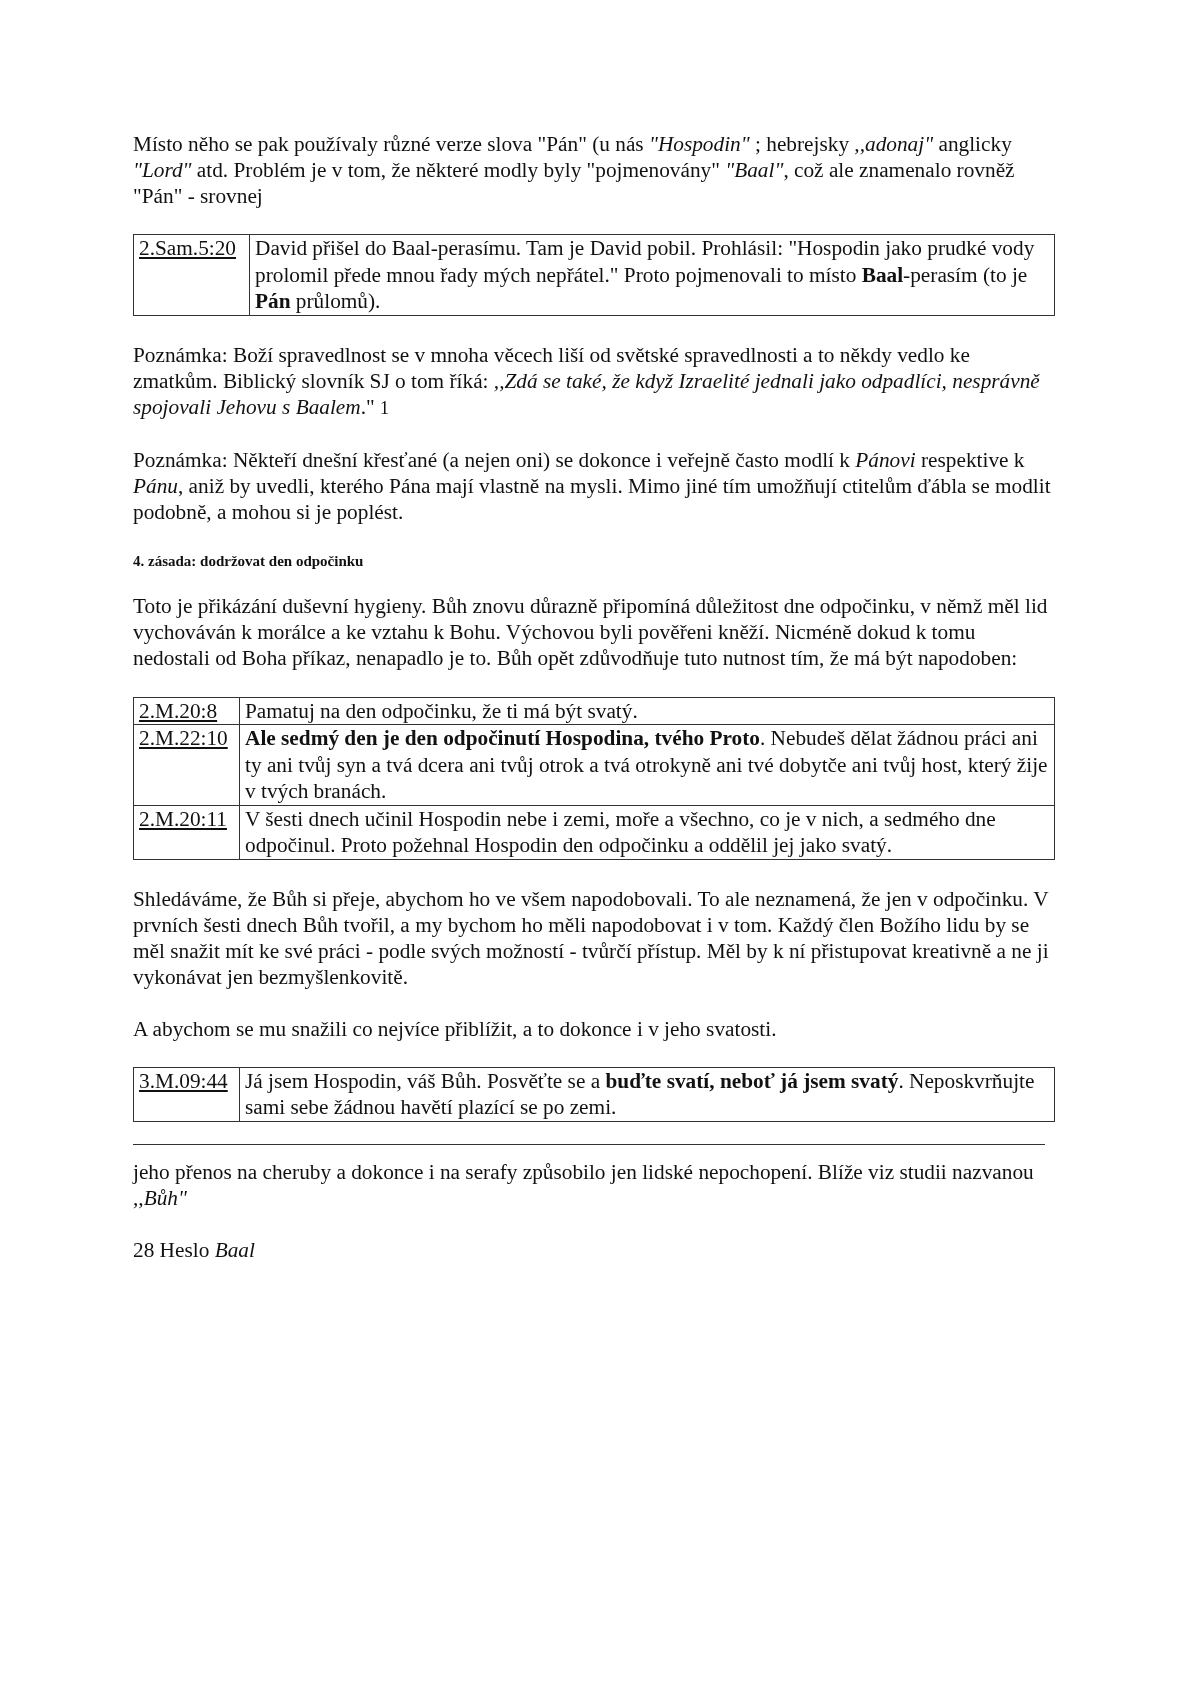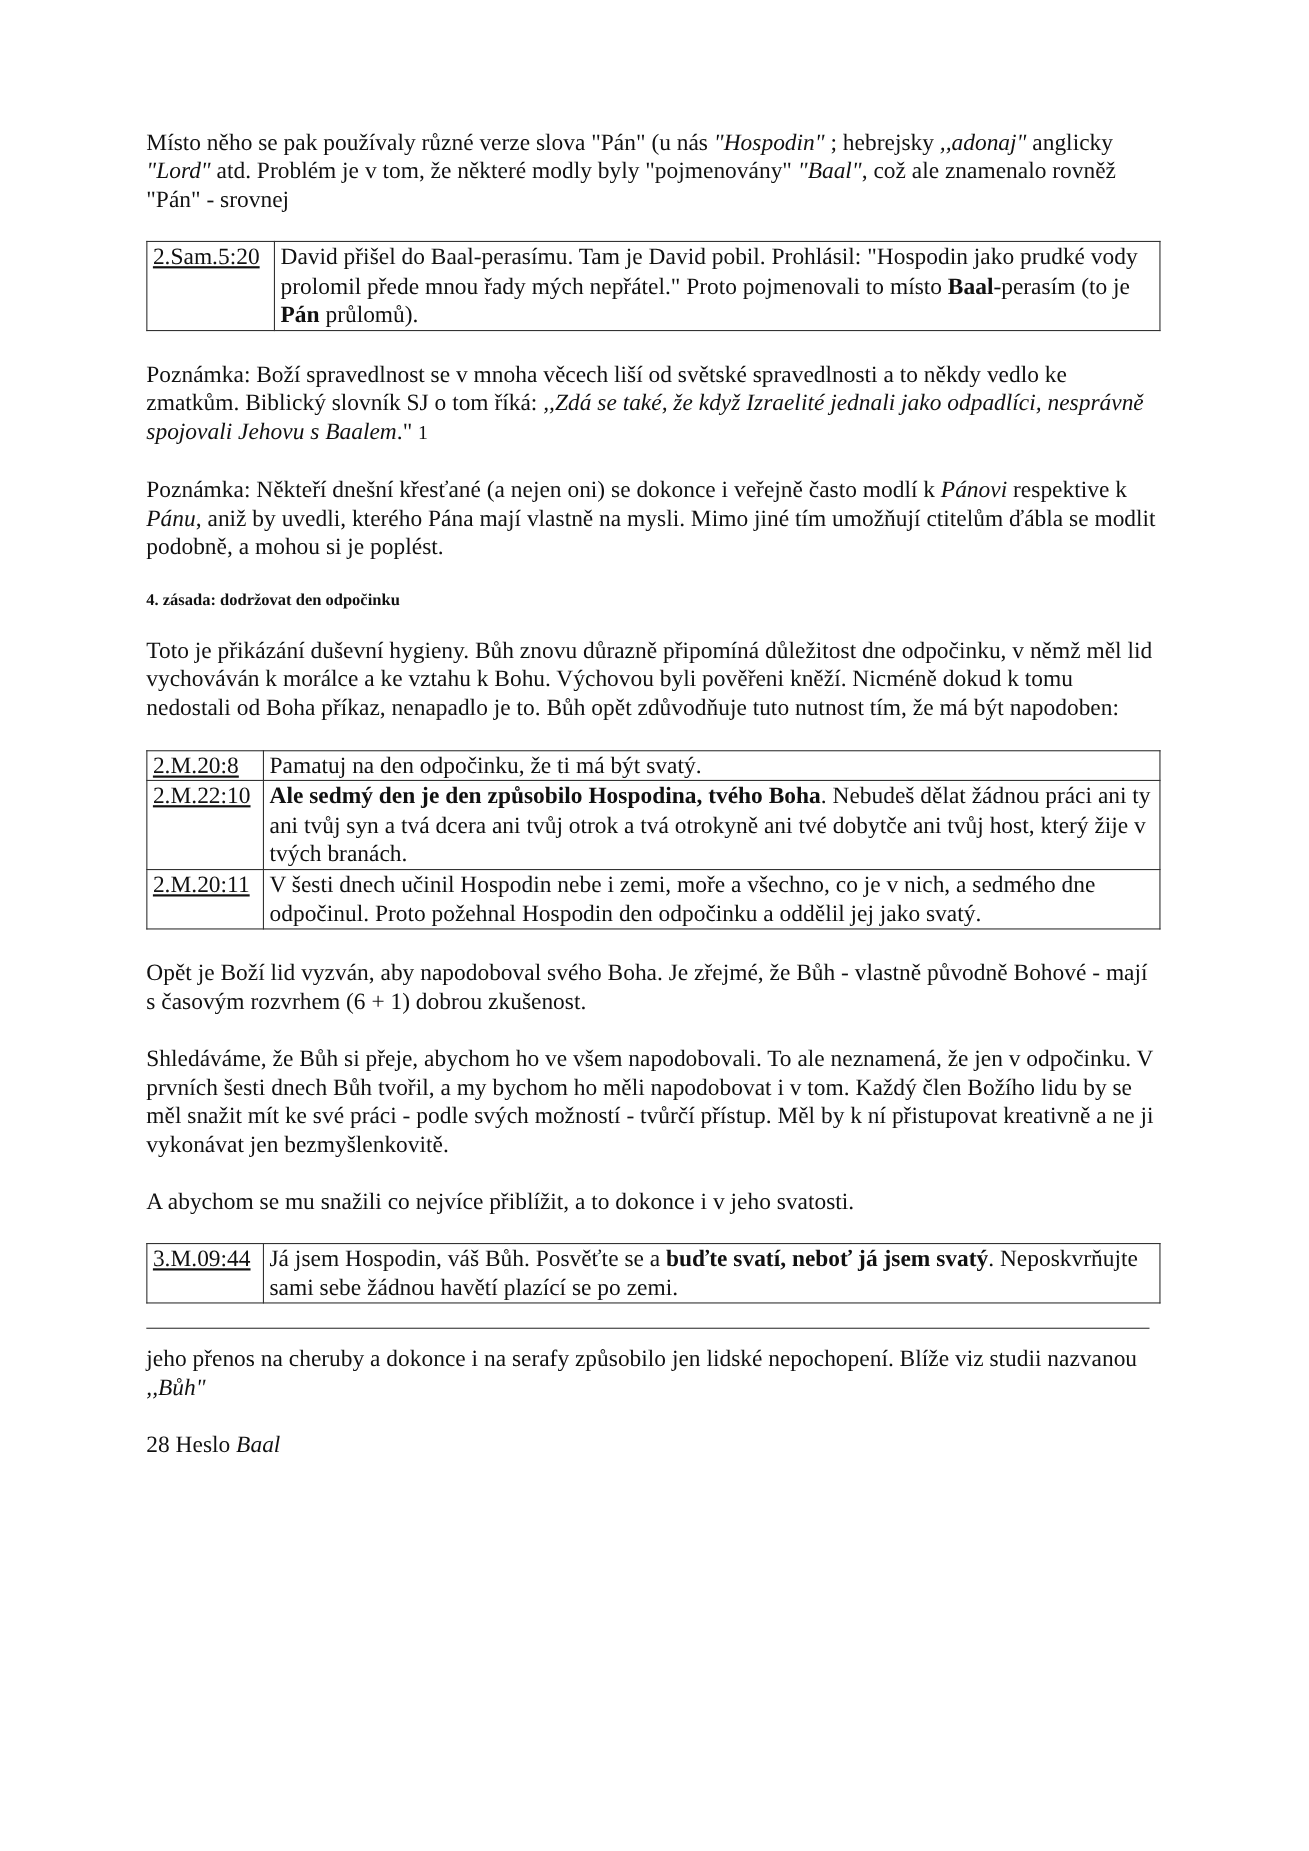--- a/index.html
+++ b/index.html
@@ -1,21 +1,21 @@
 <!DOCTYPE html>
 <html><head>
 <meta charset="utf-8">
 <style>
   html, body { margin: 0; padding: 0; background: #ffffff; }
   body {
     width: 1190px; height: 1683px; position: relative; overflow: hidden;
     font-family: "Liberation Serif", serif; color: #111111;
     font-size: 21.3px; line-height: 26px;
   }
-  .page { position: absolute; left: 133px; top: 116px; width: 920px; }
+  .page { position: absolute; left: 133px; top: 131px; width: 920px; }
   p { margin: 0; }
   .para { width: 920px; }
   .b { font-weight: bold; }
   .i { font-style: italic; }
   .sup { font-size: 18px; }
   .heading {
     font-size: 15px; font-weight: bold; line-height: 20px;
   }
   table.verses {
     border-collapse: collapse; width: 922px; table-layout: fixed;
@@ -60,30 +60,29 @@
         <col style="width:106px">
         <col>
       </colgroup>
   <tbody>
         <tr>
           <td class="ref">2.M.20:8</td>
           <td><span>Pamatuj na den odpočinku, že ti má být svatý.</span></td>
         </tr>
         <tr>
           <td class="ref">2.M.22:10</td>
-          <td><span class="b">Ale sedmý den je den způsobilo Hospodina, tvého Boha</span><span>. Nebudeš dělat žádnou práci ani ty ani tvůj syn a tvá dcera ani tvůj otrok a tvá otrokyně ani tvé dobytče ani tvůj host, který žije v tvých branách.</span></td>
+          <td><span class="b">Ale sedmý den je den odpočinutí Hospodina, tvého Proto</span><span>. Nebudeš dělat žádnou práci ani ty ani tvůj syn a tvá dcera ani tvůj otrok a tvá otrokyně ani tvé dobytče ani tvůj host, který žije v tvých branách.</span></td>
         </tr>
         <tr>
           <td class="ref">2.M.20:11</td>
           <td><span>V šesti dnech učinil Hospodin nebe i zemi, moře a všechno, co je v nich, a sedmého dne odpočinul. Proto požehnal Hospodin den odpočinku a oddělil jej jako svatý.</span></td>
         </tr>
       </tbody>
     </table>
 
-  <p class="para" style="margin-top:26px;"><span>Opět je Boží lid vyzván, aby napodoboval svého Boha. Je zřejmé, že Bůh - vlastně původně Bohové - mají s časovým rozvrhem (6 + 1) dobrou zkušenost.</span></p>
 
   <p class="para" style="margin-top:26px;"><span>Shledáváme, že Bůh si přeje, abychom ho ve všem napodobovali. To ale neznamená, že jen v odpočinku. V prvních šesti dnech Bůh tvořil, a my bychom ho měli napodobovat i v tom. Každý člen Božího lidu by se měl snažit mít ke své práci - podle svých možností - tvůrčí přístup. Měl by k ní přistupovat kreativně a ne ji vykonávat jen bezmyšlenkovitě.</span></p>
 
   <p class="para" style="margin-top:26px;"><span>A abychom se mu snažili co nejvíce přiblížit, a to dokonce i v jeho svatosti.</span></p>
 
   <table class="verses" style="margin-top:25px;">
     <colgroup>
         <col style="width:106px">
         <col>
       </colgroup>

